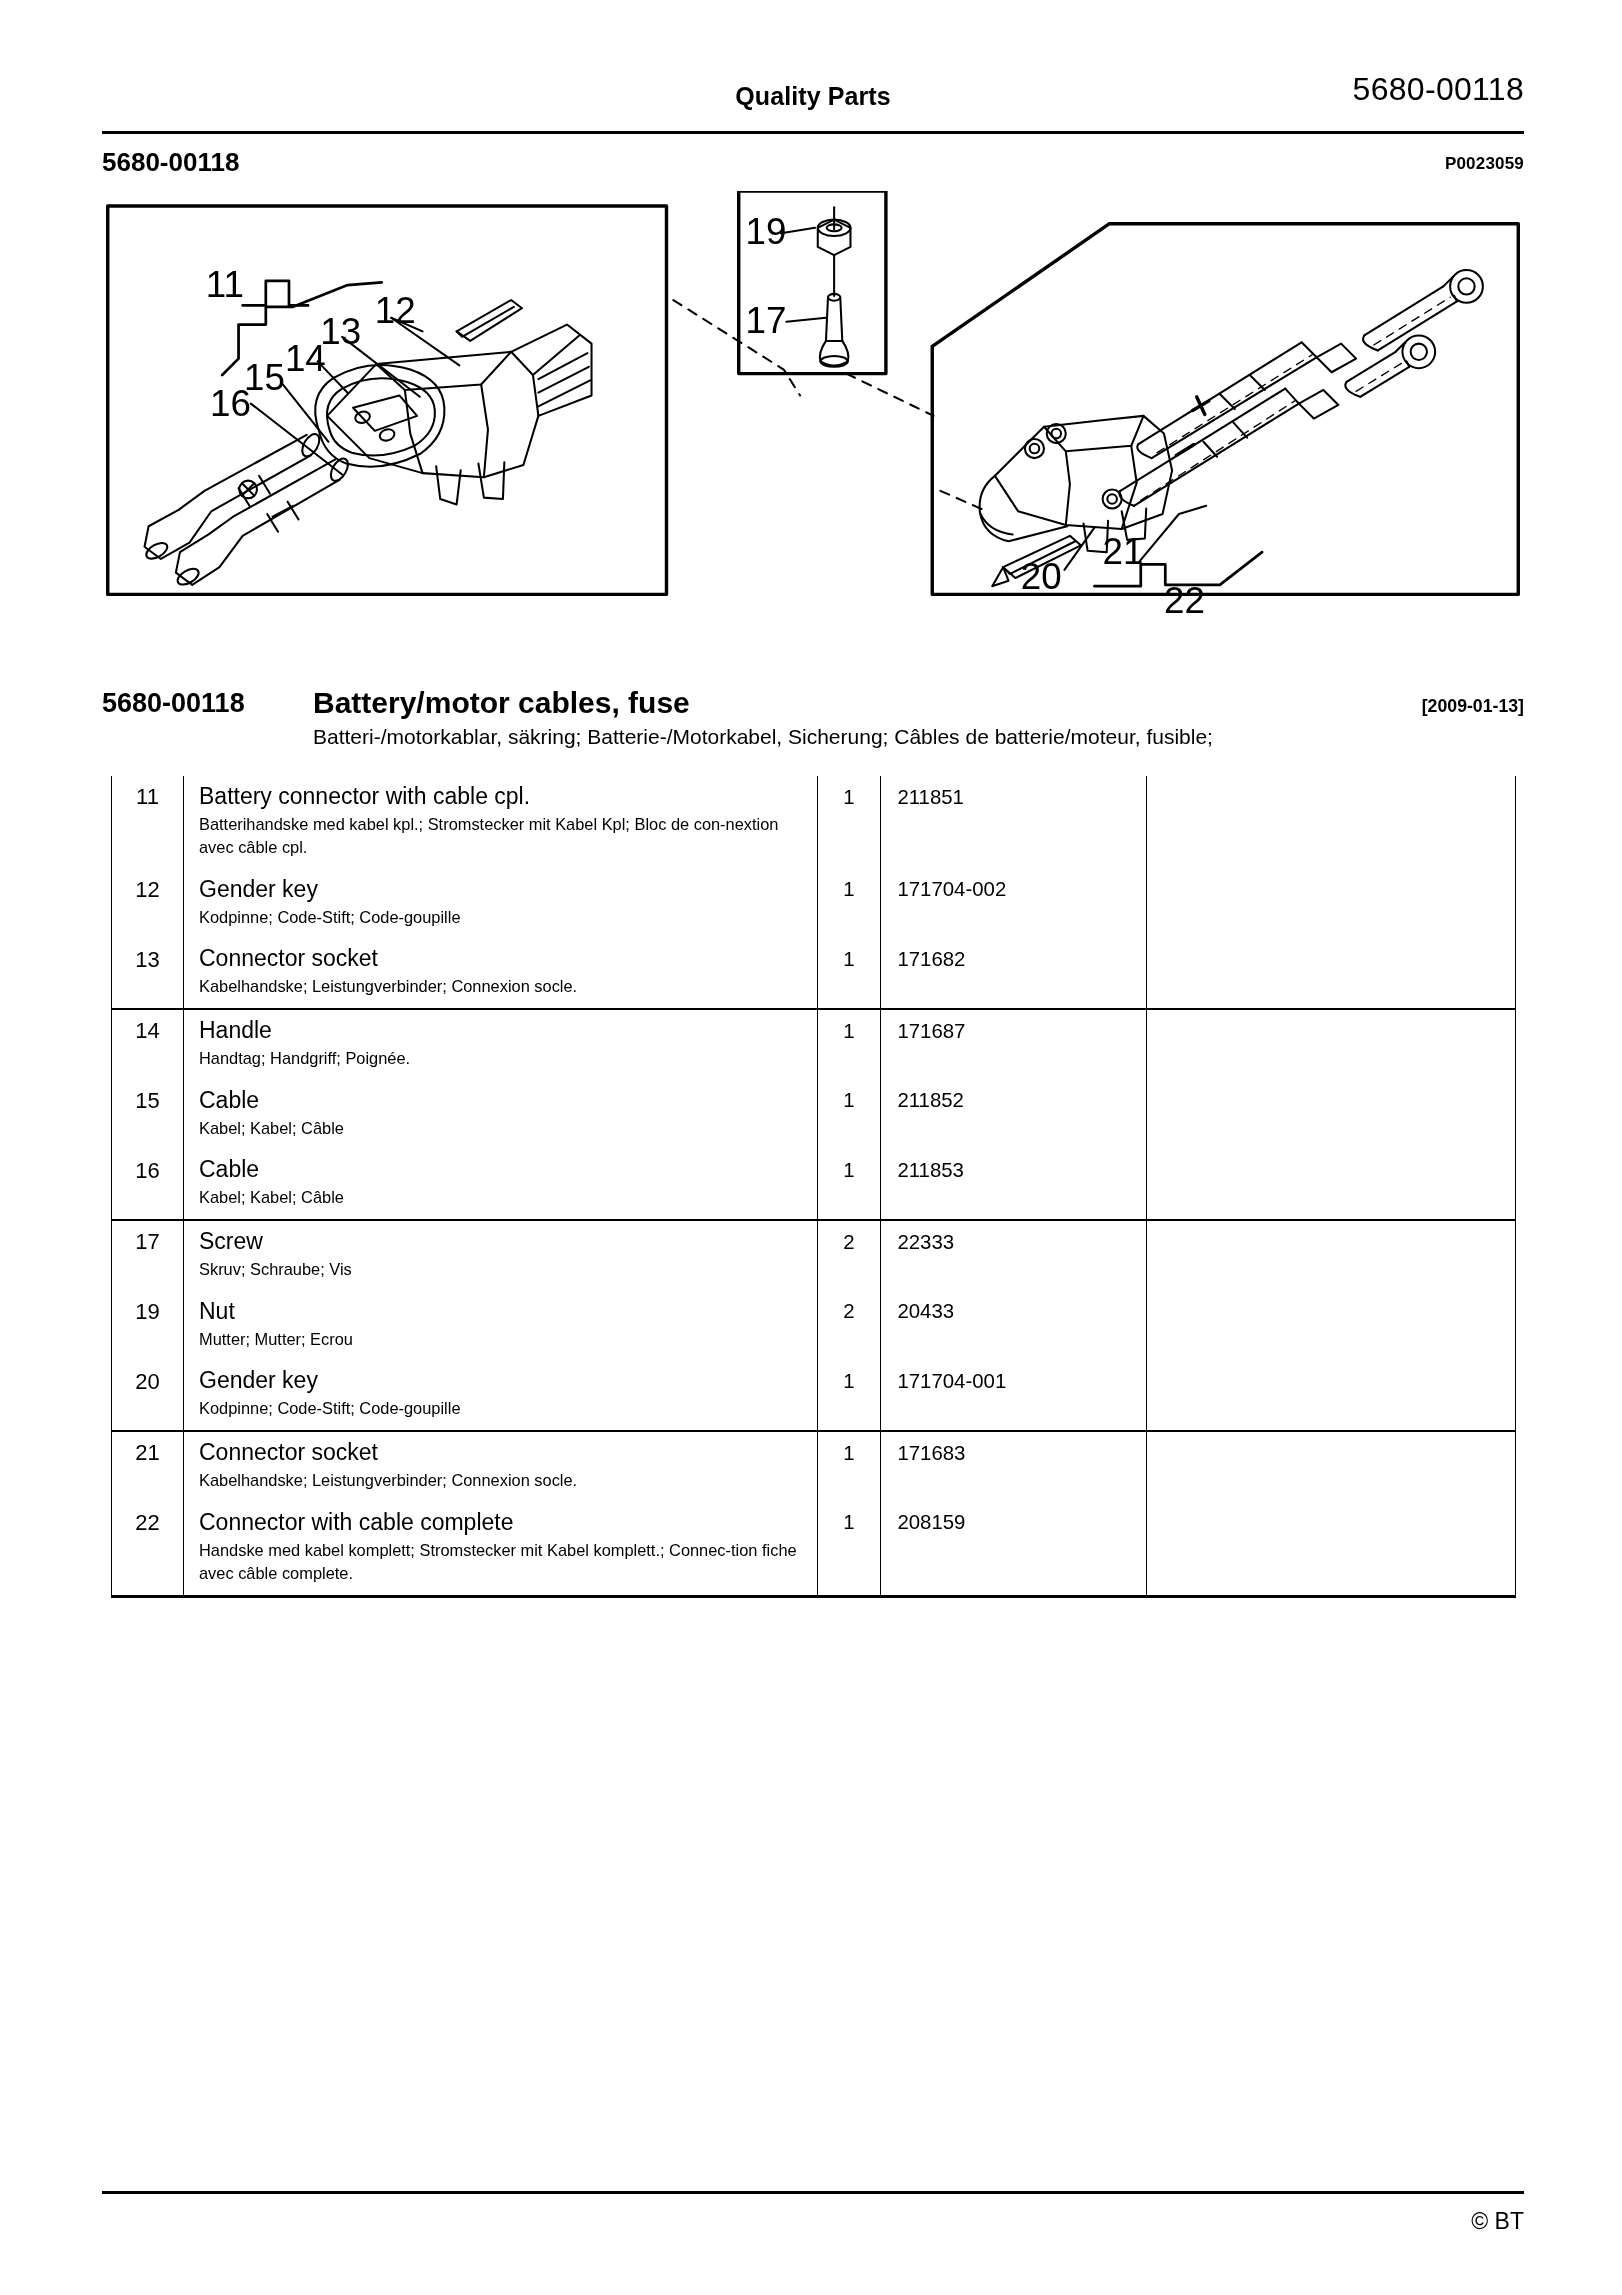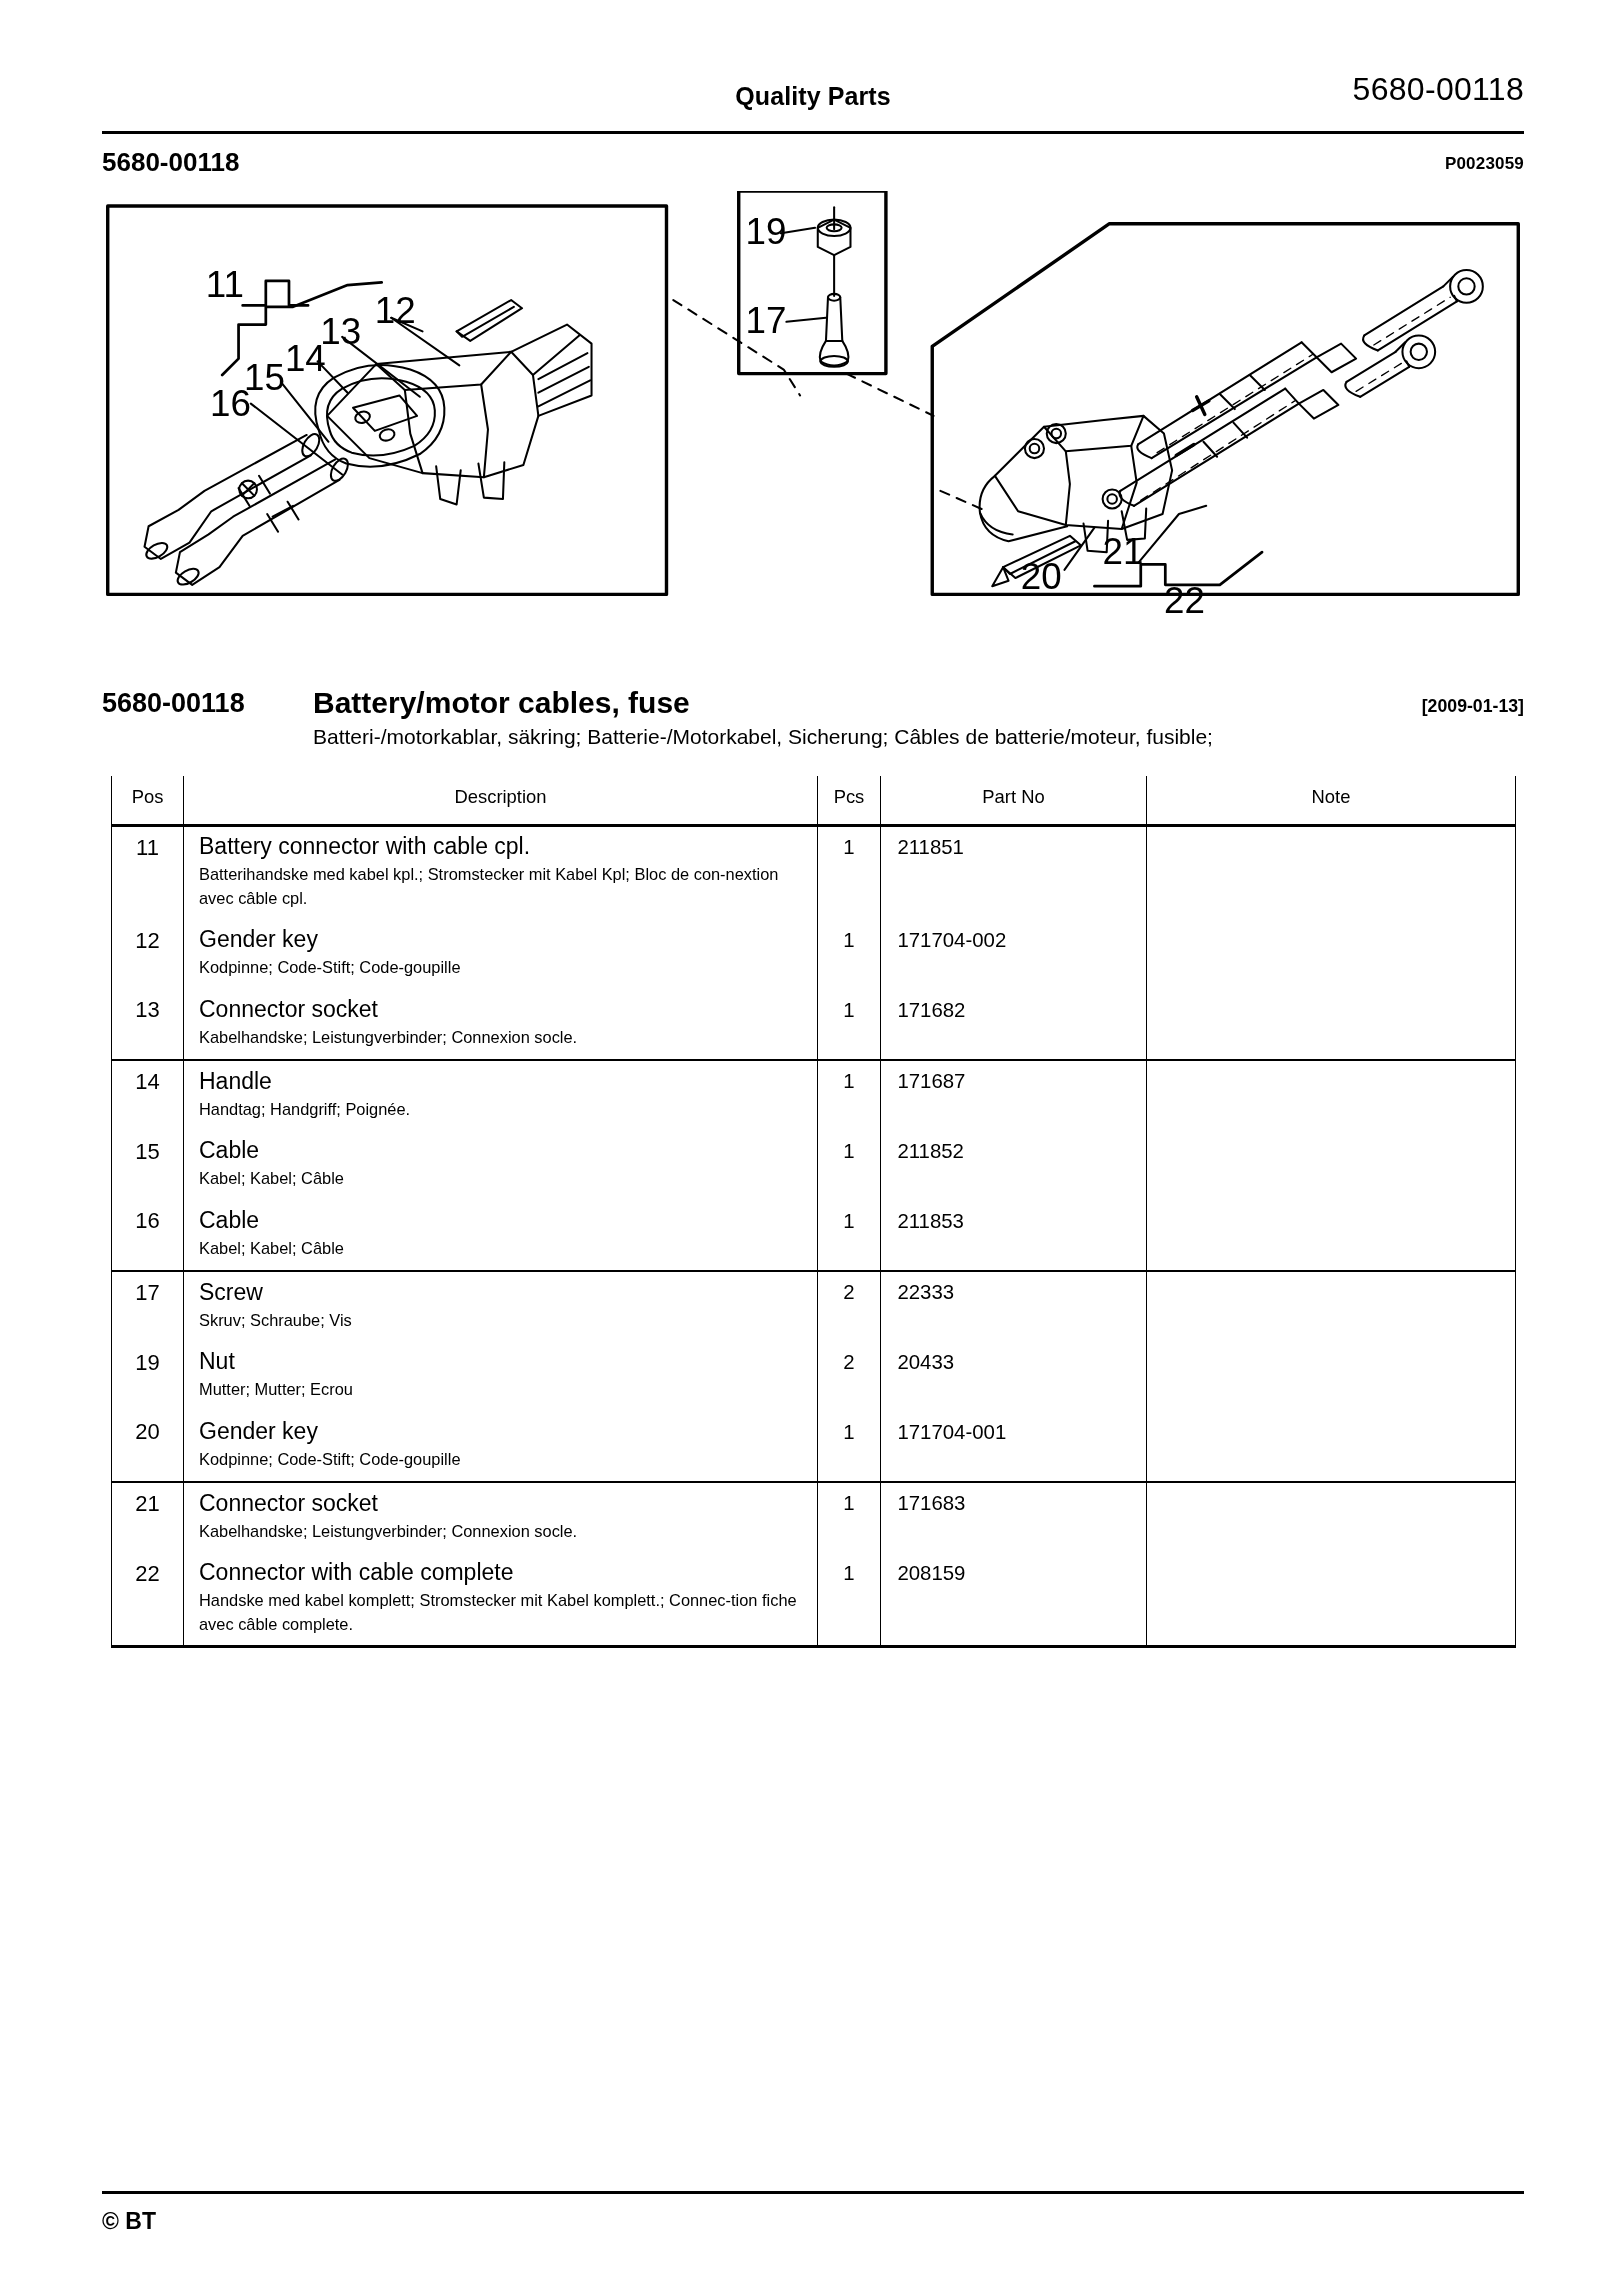--- a/index.html
+++ b/index.html
@@ -224,23 +224,22 @@
     border-bottom: 3.4px solid #000;
   }
 
   
   .rule-bottom { top: 2191px; }
   .footer-text {
     position: absolute;
     left: 102px;
     top: 2208px;
     width: 1422px;
-    text-align: left;
+    text-align: right;
     font-size: 23px;
-    font-weight: bold;
   }
 </style>
 </head>
 <body>
 
 <div class="page">
 
   <div class="top-header">
     <div class="hdr-center">Quality Parts</div>
     <div class="hdr-right">5680-00118</div>
@@ -475,27 +474,20 @@
 
   <table class="parts-table">
     <colgroup>
       <col class="c-pos">
         <col class="c-desc">
         <col class="c-pcs">
         <col class="c-part">
         <col class="c-note">
     </colgroup>
     <tbody id="table-body">
-        <tr class="colhdr">
-          <td>Pos</td>
-          <td>Description</td>
-          <td>Pcs</td>
-          <td>Part No</td>
-          <td>Note</td>
-        </tr>
         <tr class="body-row">
           <td class="cell-pos">11</td>
           <td class="cell-desc">
             <div class="desc-main">Battery connector with cable cpl.</div>
             <div class="desc-sub">Batterihandske med kabel kpl.; Stromstecker mit Kabel Kpl; Bloc de con-nextion avec câble cpl.</div>
           </td>
           <td class="cell-pcs">1</td>
           <td class="cell-part">211851</td>
           <td class="cell-note"></td>
         </tr>

